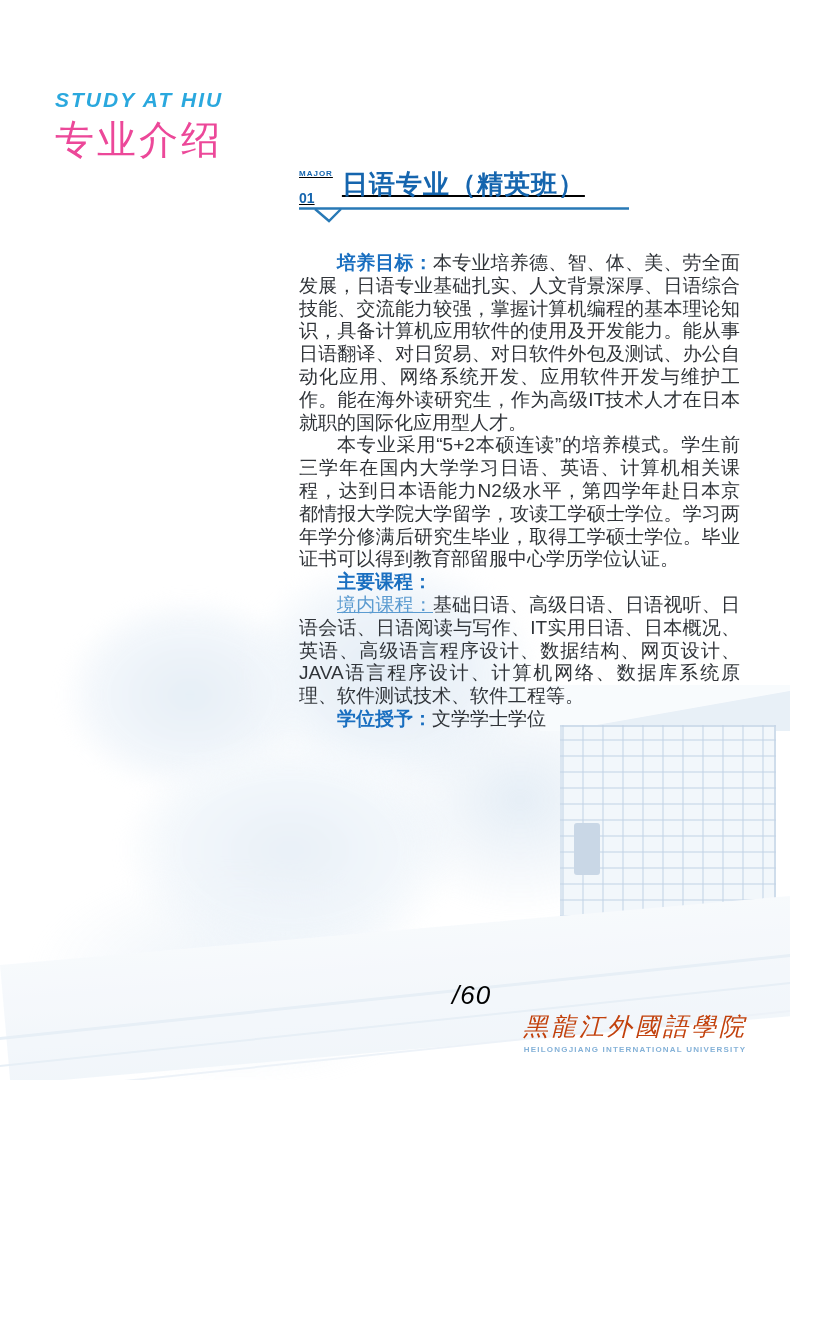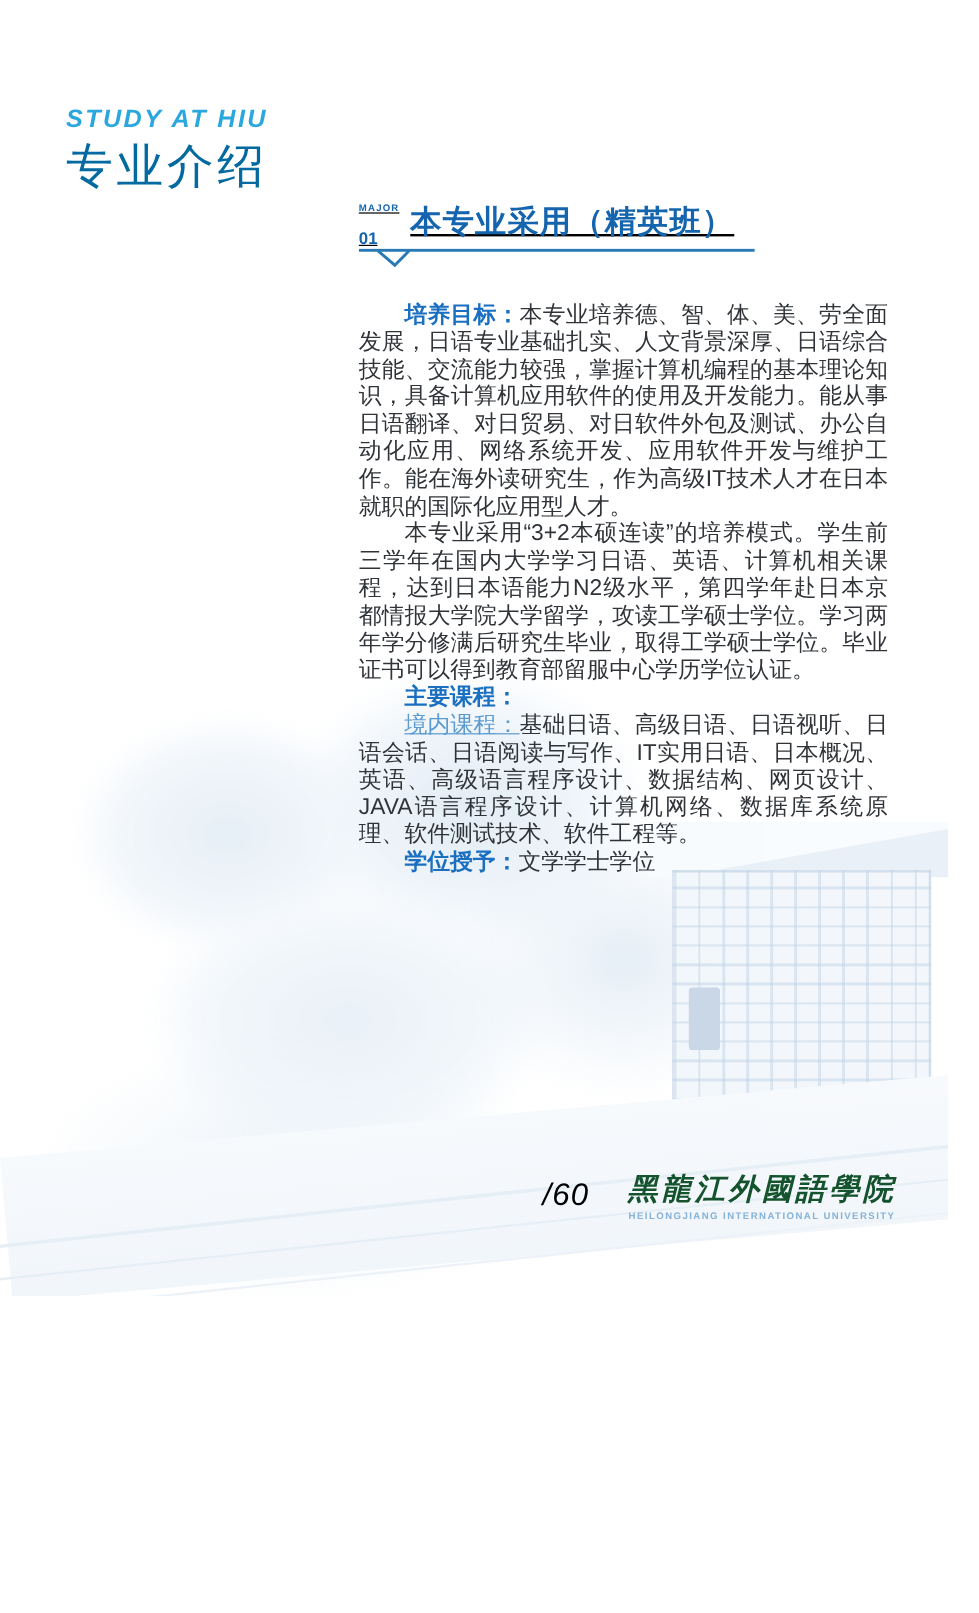--- a/index.html
+++ b/index.html
@@ -27,40 +27,40 @@
   .roof{position:absolute;left:540px;top:120px;width:250px;height:46px;background:linear-gradient(170deg,#f4f9fd 55%,#d7e4f1 56%);}
   .sign{position:absolute;left:574px;top:258px;width:26px;height:52px;background:#9db7d3;border-radius:3px;}
   .door{position:absolute;left:662px;top:360px;width:34px;height:70px;background:#cfdeec;border:2px solid rgba(140,172,205,.55);}
   .slope{position:absolute;left:-20px;width:840px;height:3px;background:#d4e2ef;transform:rotate(-6deg);}
   .s1{top:430px;} .s2{top:458px;height:2px;} .s3{top:486px;height:2px;background:#dfe9f3;}
   .snow{position:absolute;left:0;top:400px;width:820px;height:120px;background:linear-gradient(#f1f6fb,#e7eff7);transform:rotate(-5deg);transform-origin:left top;}
 
   
   .hdr{position:absolute;left:55px;top:88px;}
   .eyebrow{font-size:21px;font-weight:bold;font-style:italic;color:#2aa8de;letter-spacing:2px;}
-  .page-title{margin:8px 0 0 0;font-size:39px;font-weight:500;color:#0369a1;letter-spacing:3px;line-height:1;}
+  .page-title{margin:8px 0 0 0;font-size:39px;font-weight:500;color:#ec4899;letter-spacing:3px;line-height:1;}
 
   
   .col{position:absolute;left:299px;top:170px;width:441px;}
   .major-head{display:flex;text-decoration:underline;}
   .major-badge{display:flex;flex-direction:column;line-height:1;margin-right:9px;color:#1565ae;}
   .major-label{font-size:8px;font-weight:bold;letter-spacing:1px;}
   .major-number{font-size:14px;font-weight:bold;margin-top:13px;}
   .major-title{margin:0;font-size:26px;font-weight:bold;color:#1565ae;letter-spacing:1px;line-height:1.1;}
   .rule{display:block;margin-top:2px;}
 
   .body-text{margin-top:28px;font-size:19px;line-height:22.8px;color:#303439;text-align:justify;}
   .body-text p{margin:0;text-indent:2em;}
   .lbl-strong{color:#1a6fc0;font-weight:bold;}
   .lbl-light{color:#5b9bd0;text-decoration:underline;}
 
   
   .pageno{position:absolute;left:452px;top:980px;font-size:26px;font-style:italic;color:#000000;letter-spacing:1px;}
   .logo{position:absolute;left:504px;top:974px;width:262px;text-align:center;}
-  .logo-cn{font-family:"DejaVu Serif","Liberation Serif",serif;font-style:italic;font-weight:bold;font-size:25px;color:#14532d;letter-spacing:3px;white-space:nowrap;}
+  .logo-cn{font-family:"DejaVu Serif","Liberation Serif",serif;font-style:italic;font-weight:normal;font-size:25px;color:#c2410c;letter-spacing:3px;white-space:nowrap;margin-top:36px;}
   .logo-en{margin-top:2px;font-size:8px;letter-spacing:1.2px;color:#85b2d8;font-weight:bold;}
 </style>
 </head>
 <body>
 
 <div class="page">
 
   <div class="watermark">
     <div class="blob b1"></div>
     <div class="blob b2"></div>
@@ -81,31 +81,31 @@
     <div class="eyebrow">STUDY AT HIU</div>
     <h1 class="page-title">专业介绍</h1>
   </header>
 
   <main class="col">
     <div class="major-head">
       <div class="major-badge">
         <span class="major-label">MAJOR</span>
         <span class="major-number">01</span>
       </div>
-      <h2 class="major-title">本专业采用（精英班）</h2>
+      <h2 class="major-title">日语专业（精英班）</h2>
     </div>
 
     <svg class="rule" width="330" height="17" viewBox="0 0 330 17">
       <line x1="0" y1="1.5" x2="330" y2="1.5" stroke="#2879b6" stroke-width="2.6"></line>
       <polyline points="16,2 30,14 42,2" fill="none" stroke="#2879b6" stroke-width="2.4"></polyline>
     </svg>
 
     <div class="body-text">
       <p><span class="lbl-strong">培养目标：</span><span>本专业培养德、智、体、美、劳全面发展，日语专业基础扎实、人文背景深厚、日语综合技能、交流能力较强，掌握计算机编程的基本理论知识，具备计算机应用软件的使用及开发能力。能从事日语翻译、对日贸易、对日软件外包及测试、办公自动化应用、网络系统开发、应用软件开发与维护工作。能在海外读研究生，作为高级IT技术人才在日本就职的国际化应用型人才。</span></p>
-      <p><span>本专业采用“3+2本硕连读”的培养模式。学生前三学年在国内大学学习日语、英语、计算机相关课程，达到日本语能力N2级水平，第四学年赴日本京都情报大学院大学留学，攻读工学硕士学位。学习两年学分修满后研究生毕业，取得工学硕士学位。毕业证书可以得到教育部留服中心学历学位认证。</span></p>
+      <p><span>本专业采用“5+2本硕连读”的培养模式。学生前三学年在国内大学学习日语、英语、计算机相关课程，达到日本语能力N2级水平，第四学年赴日本京都情报大学院大学留学，攻读工学硕士学位。学习两年学分修满后研究生毕业，取得工学硕士学位。毕业证书可以得到教育部留服中心学历学位认证。</span></p>
       <p><span class="lbl-strong">主要课程：</span></p>
       <p><span class="lbl-light">境内课程：</span><span>基础日语、高级日语、日语视听、日语会话、日语阅读与写作、IT实用日语、日本概况、英语、高级语言程序设计、数据结构、网页设计、JAVA语言程序设计、计算机网络、数据库系统原理、软件测试技术、软件工程等。</span></p>
       <p><span class="lbl-strong">学位授予：</span><span>文学学士学位</span></p>
     </div>
   </main>
 
   <span class="pageno">/60</span>
   <div class="logo">
     <div class="logo-cn">黑龍江外國語學院</div>
     <div class="logo-en">HEILONGJIANG INTERNATIONAL UNIVERSITY</div>

